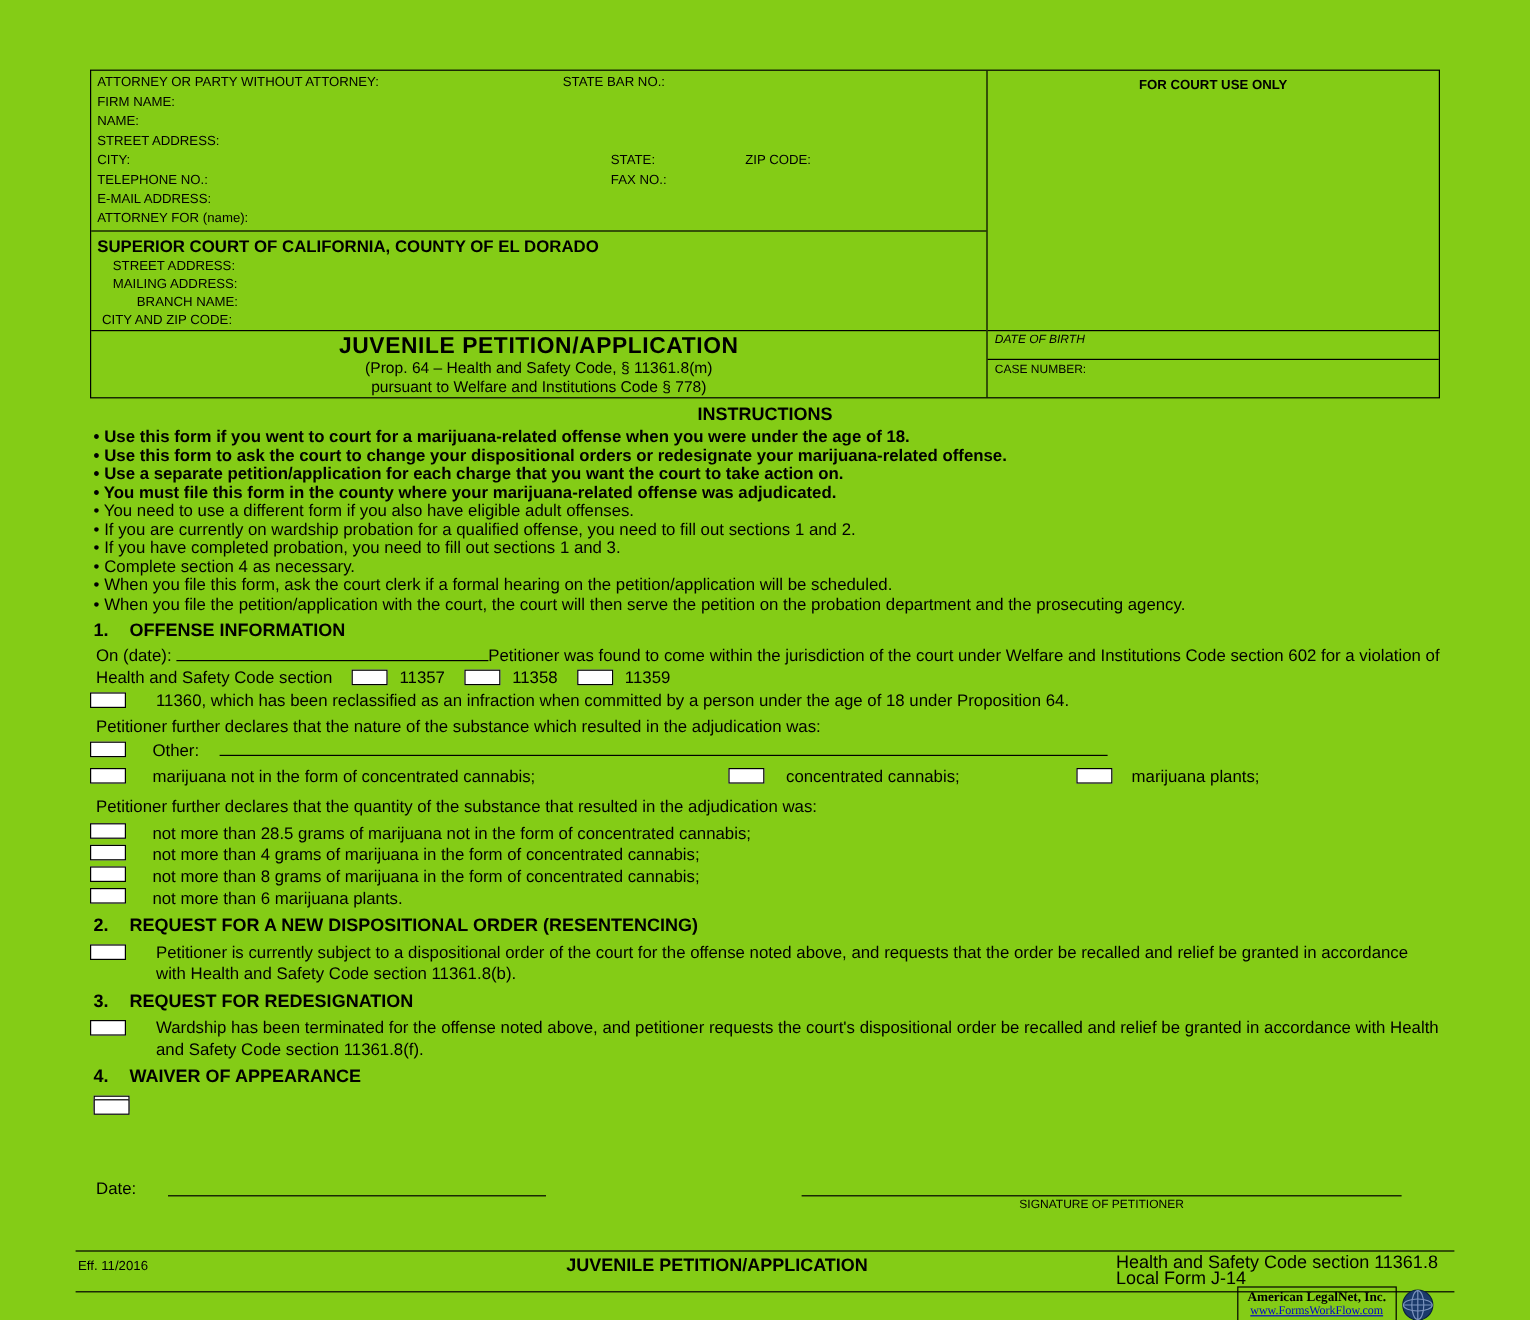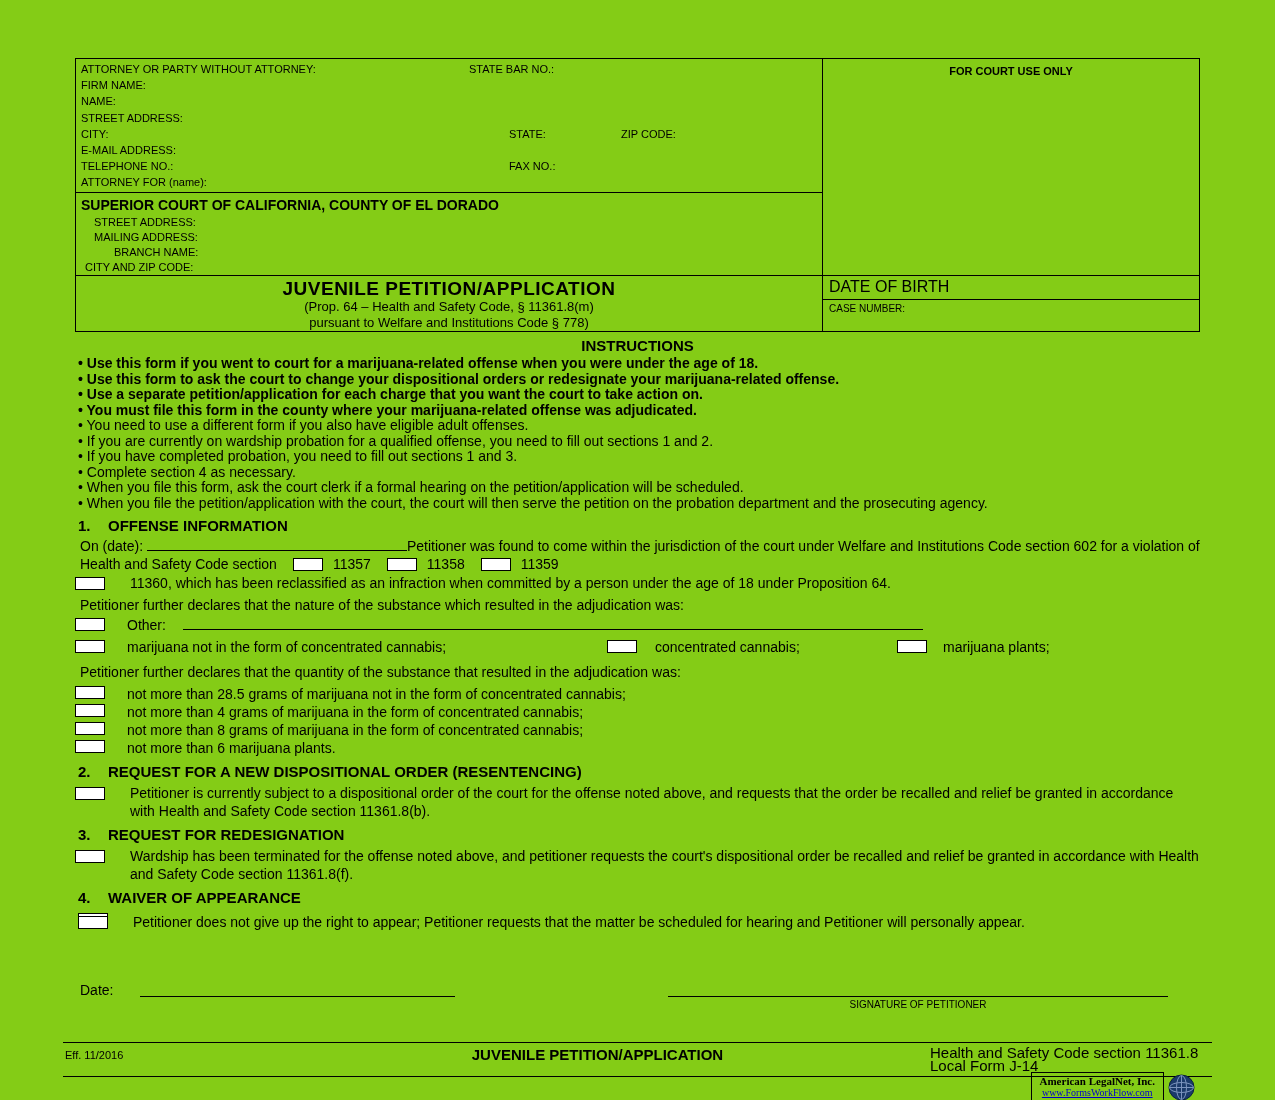--- a/index.html
+++ b/index.html
@@ -28,21 +28,21 @@
   .c-row { height:15px; font-size:11px; }
   .ind13 { padding-left:13px; }
   .ind4  { padding-left:4px; }
   .ind33 { padding-left:33px; }
 
   .title-box { height:55px; text-align:center; padding-top:2px; }
   .form-title { font-size:19px; font-weight:bold; letter-spacing:0.5px; height:21px; }
   .form-sub { font-size:13px; height:15.5px; }
 
   .court-use-box { height:217px; border-bottom:1.5px solid #000; text-align:center; padding-top:6px; font-size:11px; font-weight:bold; }
-  .dob-box  { height:24px; border-bottom:1.5px solid #000; font-size:16px; padding:2px 0 0 6px; }
+  .dob-box  { height:24px; border-bottom:1.5px solid #000; font-size:10px; padding:2px 0 0 6px;font-style:italic; }
   .case-box { flex:1; font-size:10px; padding:3px 0 0 6px; }
 
   
   .body-flow { font-size:14px; line-height:18px; padding-top:5px; }
 
   .inst-title { text-align:center; font-weight:bold; font-size:15px; height:17px; margin-bottom:2px; }
   .inst-item { max-width:1020px; line-height:15.5px; padding-left:15px; text-indent:-12px; }
   .inst-item.b { font-weight:bold; }
 
   .sec-head { font-weight:bold; font-size:15px; margin-top:6px; height:18px; }
@@ -118,25 +118,25 @@
           </div>
           <div class="a-row">
             <span>STREET ADDRESS:</span>
           </div>
           <div class="a-row">
             <span>CITY:</span>
             <span class="abs pos-st">STATE:</span>
             <span class="abs pos-zip">ZIP CODE:</span>
           </div>
           <div class="a-row">
-            <span>E-MAIL ADDRESS:</span>
-          </div>
-          <div class="a-row">
             <span>TELEPHONE NO.:</span>
             <span class="abs pos-fax">FAX NO.:</span>
+          </div>
+          <div class="a-row">
+            <span>E-MAIL ADDRESS:</span>
           </div>
           <div class="a-row">
             <span>ATTORNEY FOR (name):</span>
           </div>
         </div>
 
         <div class="court-box">
           <div class="court-title">SUPERIOR COURT OF CALIFORNIA, COUNTY OF EL DORADO</div>
           <div class="c-row ind13">
             <span>STREET ADDRESS:</span>
@@ -246,21 +246,20 @@
       </div>
 
       <div class="sec-head">
         <span class="sec-num">4.</span><span>WAIVER OF APPEARANCE</span>
       </div>
       <div class="cb-para" style="padding-left:58px;">
         <span class="cb" style="left:3px;"></span>
       </div>
       <div class="cb-para" style="padding-left:58px; margin-top:6px;">
         <span class="cb" style="left:3px;"></span>
-        <span>Petitioner does not give up the right to appear; Petitioner requests that the matter be scheduled for hearing and Petitioner will personally appear.</span>
       </div>
     </div>
   </div>
 
   <div class="sig-area">
     <span class="sig-date-label">Date:</span>
     <span class="sig-date-fill"></span>
     <span class="sig-line"></span>
     <div class="sig-caption">SIGNATURE OF PETITIONER</div>
   </div>

